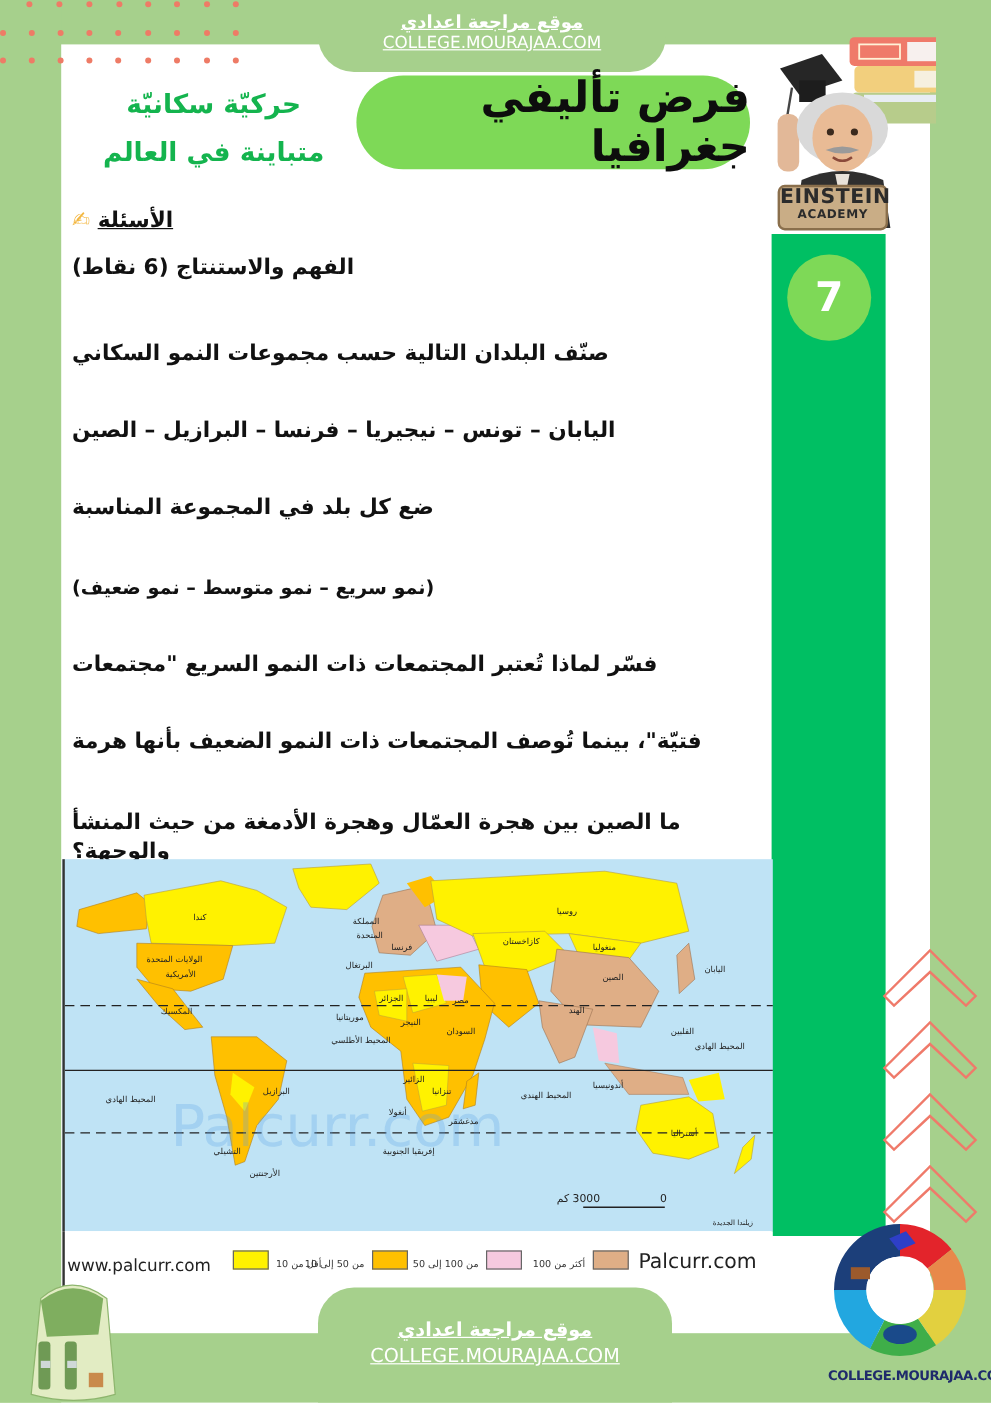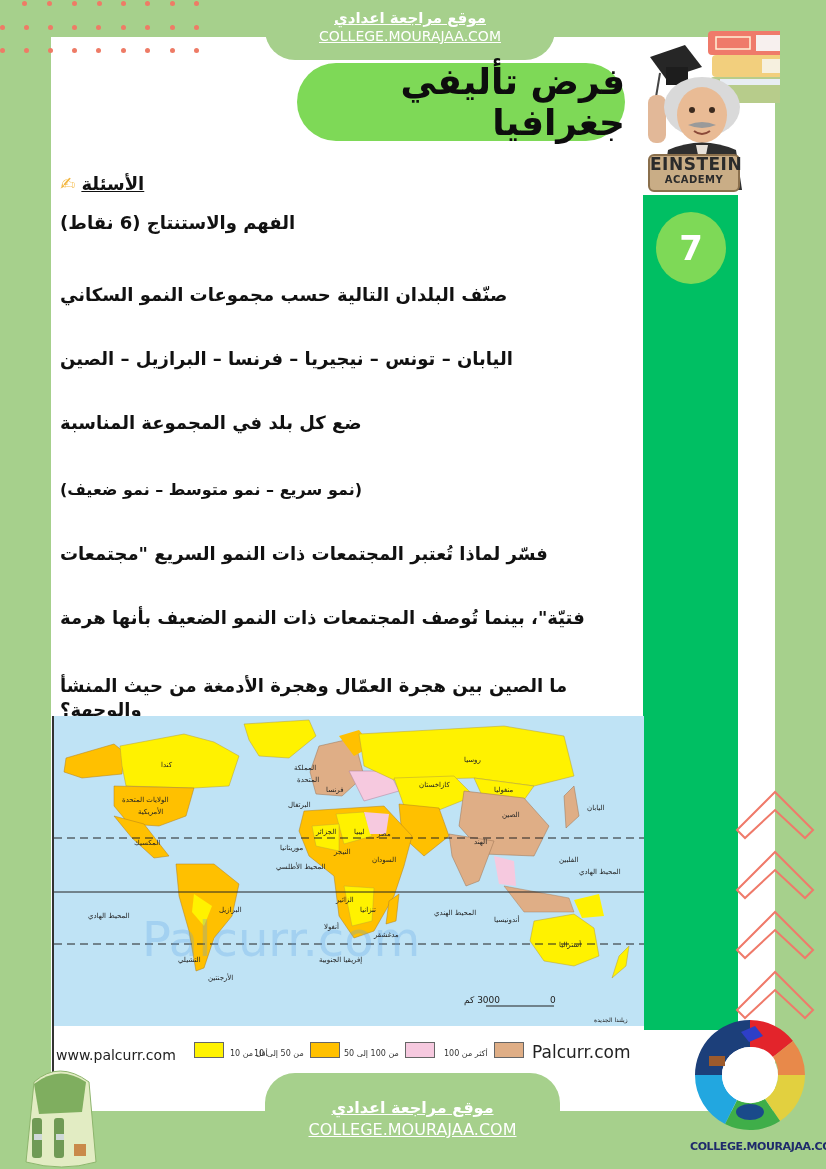--- a/index.html
+++ b/index.html
@@ -113,20 +113,22 @@
     <span class="dot" style="left:170px;top:48px"></span>
     <span class="dot" style="left:194px;top:48px"></span>
 </div>
 
 <div class="header-tab">
   <div class="ar">موقع مراجعة اعدادي</div>
   <div class="en">COLLEGE.MOURAJAA.COM</div>
 </div>
 
 <div class="subtitle">
+  <div>حركيّة سكانيّة</div>
+  <div>متباينة في العالم</div>
 </div>
 <div class="title-pill">
   <span>فرض تأليفي جغرافيا</span>
 </div>
 
 <svg class="mascot" viewBox="0 0 140 175">
 
   <rect x="70" y="62" width="90" height="26" rx="4" fill="#b7cc8b"></rect>
   <rect x="80" y="64" width="70" height="6" fill="#e8edf3"></rect>
   <rect x="72" y="40" width="80" height="22" rx="4" fill="#f2cf7d"></rect>
@@ -257,21 +259,21 @@
   <span class="map-label" style="left:34px;top:196px;">المحيط الهادي</span>
   <span class="map-label" style="left:165px;top:190px;">البرازيل</span>
   <span class="map-label" style="left:124px;top:240px;">التشيلي</span>
   <span class="map-label" style="left:154px;top:258px;">الأرجنتين</span>
   <span class="map-label" style="left:282px;top:180px;">الزائير</span>
   <span class="map-label" style="left:306px;top:190px;">تنزانيا</span>
   <span class="map-label" style="left:270px;top:207px;text-align:center;">أنغولا</span>
   <span class="map-label" style="left:320px;top:215px;">مدغشقر</span>
   <span class="map-label" style="left:265px;top:240px;">إفريقيا الجنوبية</span>
   <span class="map-label" style="left:380px;top:193px;">المحيط الهندي</span>
-  <span class="map-label" style="left:440px;top:200px;text-align:center;">أندونيسيا</span>
+  <span class="map-label" style="left:440px;top:185px;text-align:center;">أندونيسيا</span>
   <span class="map-label" style="left:505px;top:225px;">أستراليا</span>
   <span class="map-label" style="left:540px;top:300px; font-size:6px;">زيلندا الجديدة</span>
   <span class="map-label" style="left:496px;top:279px; font-size:9px;">0</span>
   <span class="map-label" style="left:410px;top:279px; font-size:9px;">3000 كم</span>
 </div>
 
 <div class="legend">
   <span class="url-left">www.palcurr.com</span>
   <div class="leg-item" style="left:140px;">
     <span class="leg-label">أقل من 10</span>

